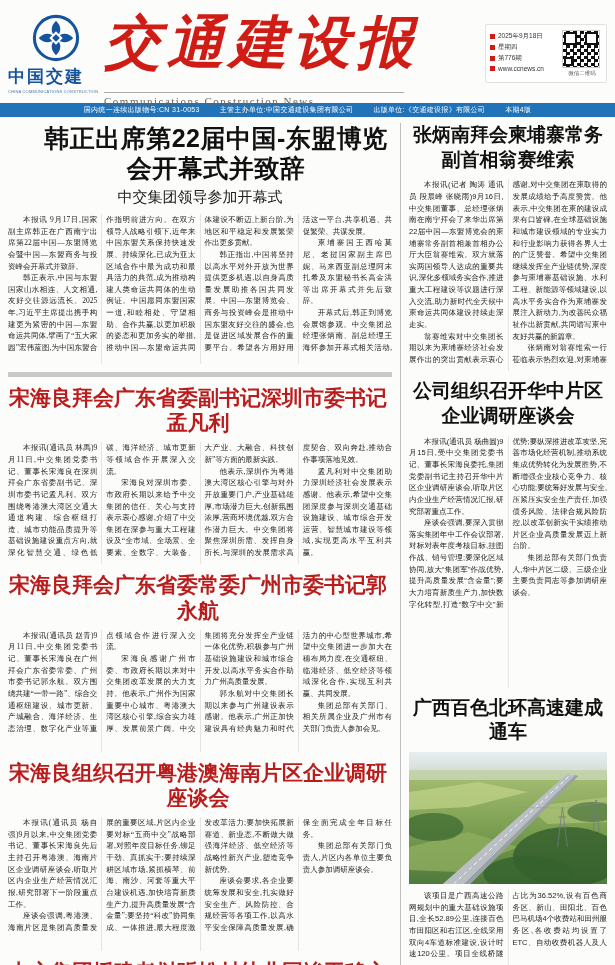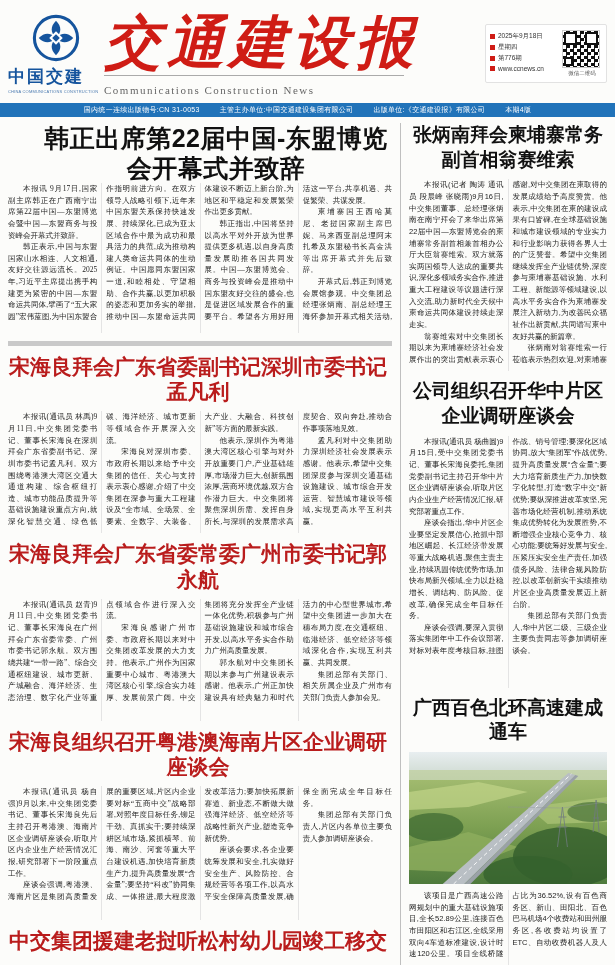--- a/index.html
+++ b/index.html
@@ -14,21 +14,21 @@
   .logo-block { width:96px; text-align:left; padding-top:4px; }
   .logo-emblem { width:48px; height:48px; margin:0 auto; display:block; }
   .logo-cn { font-size:17px; font-weight:bold; color:#15549d; letter-spacing:2px; margin-top:3px; }
   .logo-en { font-size:4px; color:#4a7ab0; letter-spacing:.2px; margin-top:1px; white-space:nowrap; }
   .title-block { flex:1; text-align:left; padding-top:2px; }
   .paper-title {
     font-family:"DejaVu Serif", serif; font-style:italic; font-weight:bold;
     font-size:57px; line-height:1.05; color:#cf1c15; letter-spacing:6px; white-space:nowrap;
   }
   .en-sub {
-    display:inline-block; margin-top:3px; padding-top:8px; border-top:1px solid #aaa;
+    display:inline-block; margin-top:20px; padding-top:2px; border-top:1px solid #aaa;
     font-family:"Liberation Serif", serif; font-size:11px; color:#666; letter-spacing:1.5px; min-width:300px;
   }
   .info-box {
     width:122px; border:1px solid #e2e2e2; border-radius:2px; background:#fff;
     margin-top:14px; padding:5px 4px; display:flex; gap:4px;
   }
   .info-items { flex:1; }
   .info-row { display:flex; align-items:center; margin:2px 0; }
   .sq { width:5px; height:5px; background:#cf1c15; margin-right:3px; flex:0 0 auto; }
   .info-txt { font-size:6.5px; color:#333; white-space:nowrap; }
@@ -135,20 +135,21 @@
     <span>出版单位:《交通建设报》有限公司</span>
     <span>本期4版</span>
   </div>
 
   <main class="content">
 
     <div class="col-left">
 
       <article>
         <h2 class="headline-xl">韩正出席第22届中国-东盟博览会开幕式并致辞</h2>
+        <h3 class="deck">中交集团领导参加开幕式</h3>
         <div class="body-cols cols4 h-a1">
           <p>本报讯 9月17日,国家副主席韩正在广西南宁出席第22届中国—东盟博览会暨中国—东盟商务与投资峰会开幕式并致辞。</p>
           <p>韩正表示,中国与东盟国家山水相连、人文相通,友好交往源远流长。2025年,习近平主席提出携手构建更为紧密的中国—东盟命运共同体,擘画了“五大家园”宏伟蓝图,为中国东盟合作指明前进方向。在双方领导人战略引领下,近年来中国东盟关系保持快速发展、持续深化,已成为亚太区域合作中最为成功和最具活力的典范,成为推动构建人类命运共同体的生动例证。中国愿同东盟国家一道,和睦相处、守望相助、合作共赢,以更加积极的姿态和更加务实的举措,推动中国—东盟命运共同体建设不断迈上新台阶,为地区和平稳定和发展繁荣作出更多贡献。</p>
           <p>韩正指出,中国将坚持以高水平对外开放为世界提供更多机遇,以自身高质量发展助推各国共同发展。中国—东盟博览会、商务与投资峰会是推动中国东盟友好交往的盛会,也是促进区域发展合作的重要平台。希望各方用好用活这一平台,共享机遇、共促繁荣、共谋发展。</p>
           <p>柬埔寨国王西哈莫尼、老挝国家副主席巴妮、马来西亚副总理阿末扎希及东盟秘书长高金洪等出席开幕式并先后致辞。</p>
           <p>开幕式后,韩正到博览会展馆参观。中交集团总经理张炳南、副总经理王海怀参加开幕式相关活动,张炳南作为企业代表出席开幕大会。</p>
         </div>
       </article>
 
       <div class="gray-rule"></div>
@@ -198,21 +199,20 @@
           <p>翁赛维索对中交集团长期以来为柬埔寨经济社会发展作出的突出贡献表示衷心感谢,对中交集团在柬取得的发展成绩给予高度赞赏。他表示,中交集团在柬的建设成果有口皆碑,在全球基础设施和城市建设领域的专业实力和行业影响力获得各界人士的广泛赞誉。希望中交集团继续发挥全产业链优势,深度参与柬埔寨基础设施、水利工程、新能源等领域建设,以高水平务实合作为柬埔寨发展注入新动力,为改善民众福祉作出新贡献,共同谱写柬中友好共赢的新篇章。</p>
           <p>张炳南对翁赛维索一行莅临表示热烈欢迎,对柬埔寨政府和人民长期以来给予中交集团的信任和支持表示诚挚感谢。他表示,中交集团高度重视柬埔寨市场,30多年来在柬建设了一大批标志性工程、民生工程。中交集团将充分发挥自身在“五商中交”领域的一体化、组合化、融合化发展优势,与柬方加强在交通基础设施、园区建设、装备制造、清洁能源、民生服务等领域的务实合作,努力实现互惠共赢、产业集聚、绿色低碳、人民受益的目标,为构建新时代全天候中柬命运共同体贡献中交力量。</p>
 
         </div>
       </article>
 
       <article>
         <h2 class="headline-r">公司组织召开华中片区企业调研座谈会</h2>
         <div class="body-cols cols2 h-r2">
           <p>本报讯(通讯员 杨曲圆)9月15日,受中交集团党委书记、董事长宋海良委托,集团党委副书记主持召开华中片区企业调研座谈会,听取片区内企业生产经营情况汇报,研究部署重点工作。</p>
-          <p>座谈会指出,华中片区企业要坚定发展信心,抢抓中部地区崛起、长江经济带发展等重大战略机遇,聚焦主责主业,持续巩固传统优势市场,加快布局新兴领域,全力以赴稳增长、调结构、防风险、促改革,确保完成全年目标任务。</p>
           <p>座谈会强调,要深入贯彻落实集团年中工作会议部署,对标对表年度考核目标,挂图作战、销号管理;要深化区域协同,放大“集团军”作战优势,提升高质量发展“含金量”;要大力培育新质生产力,加快数字化转型,打造“数字中交”新优势;要纵深推进改革攻坚,完善市场化经营机制,推动系统集成优势转化为发展胜势,不断增强企业核心竞争力、核心功能;要统筹好发展与安全,压紧压实安全生产责任,加强债务风险、法律合规风险防控,以改革创新实干实绩推动片区企业高质量发展迈上新台阶。</p>
           <p>集团总部有关部门负责人,华中片区二级、三级企业主要负责同志等参加调研座谈会。</p>
         </div>
       </article>
 
       <article>
         <h2 class="headline-r">广西百色北环高速建成通车</h2>
         <svg class="photo" viewBox="0 0 200 132" preserveAspectRatio="none">
           <defs>
             <linearGradient id="sky" x1="0" y1="0" x2="0" y2="1">

